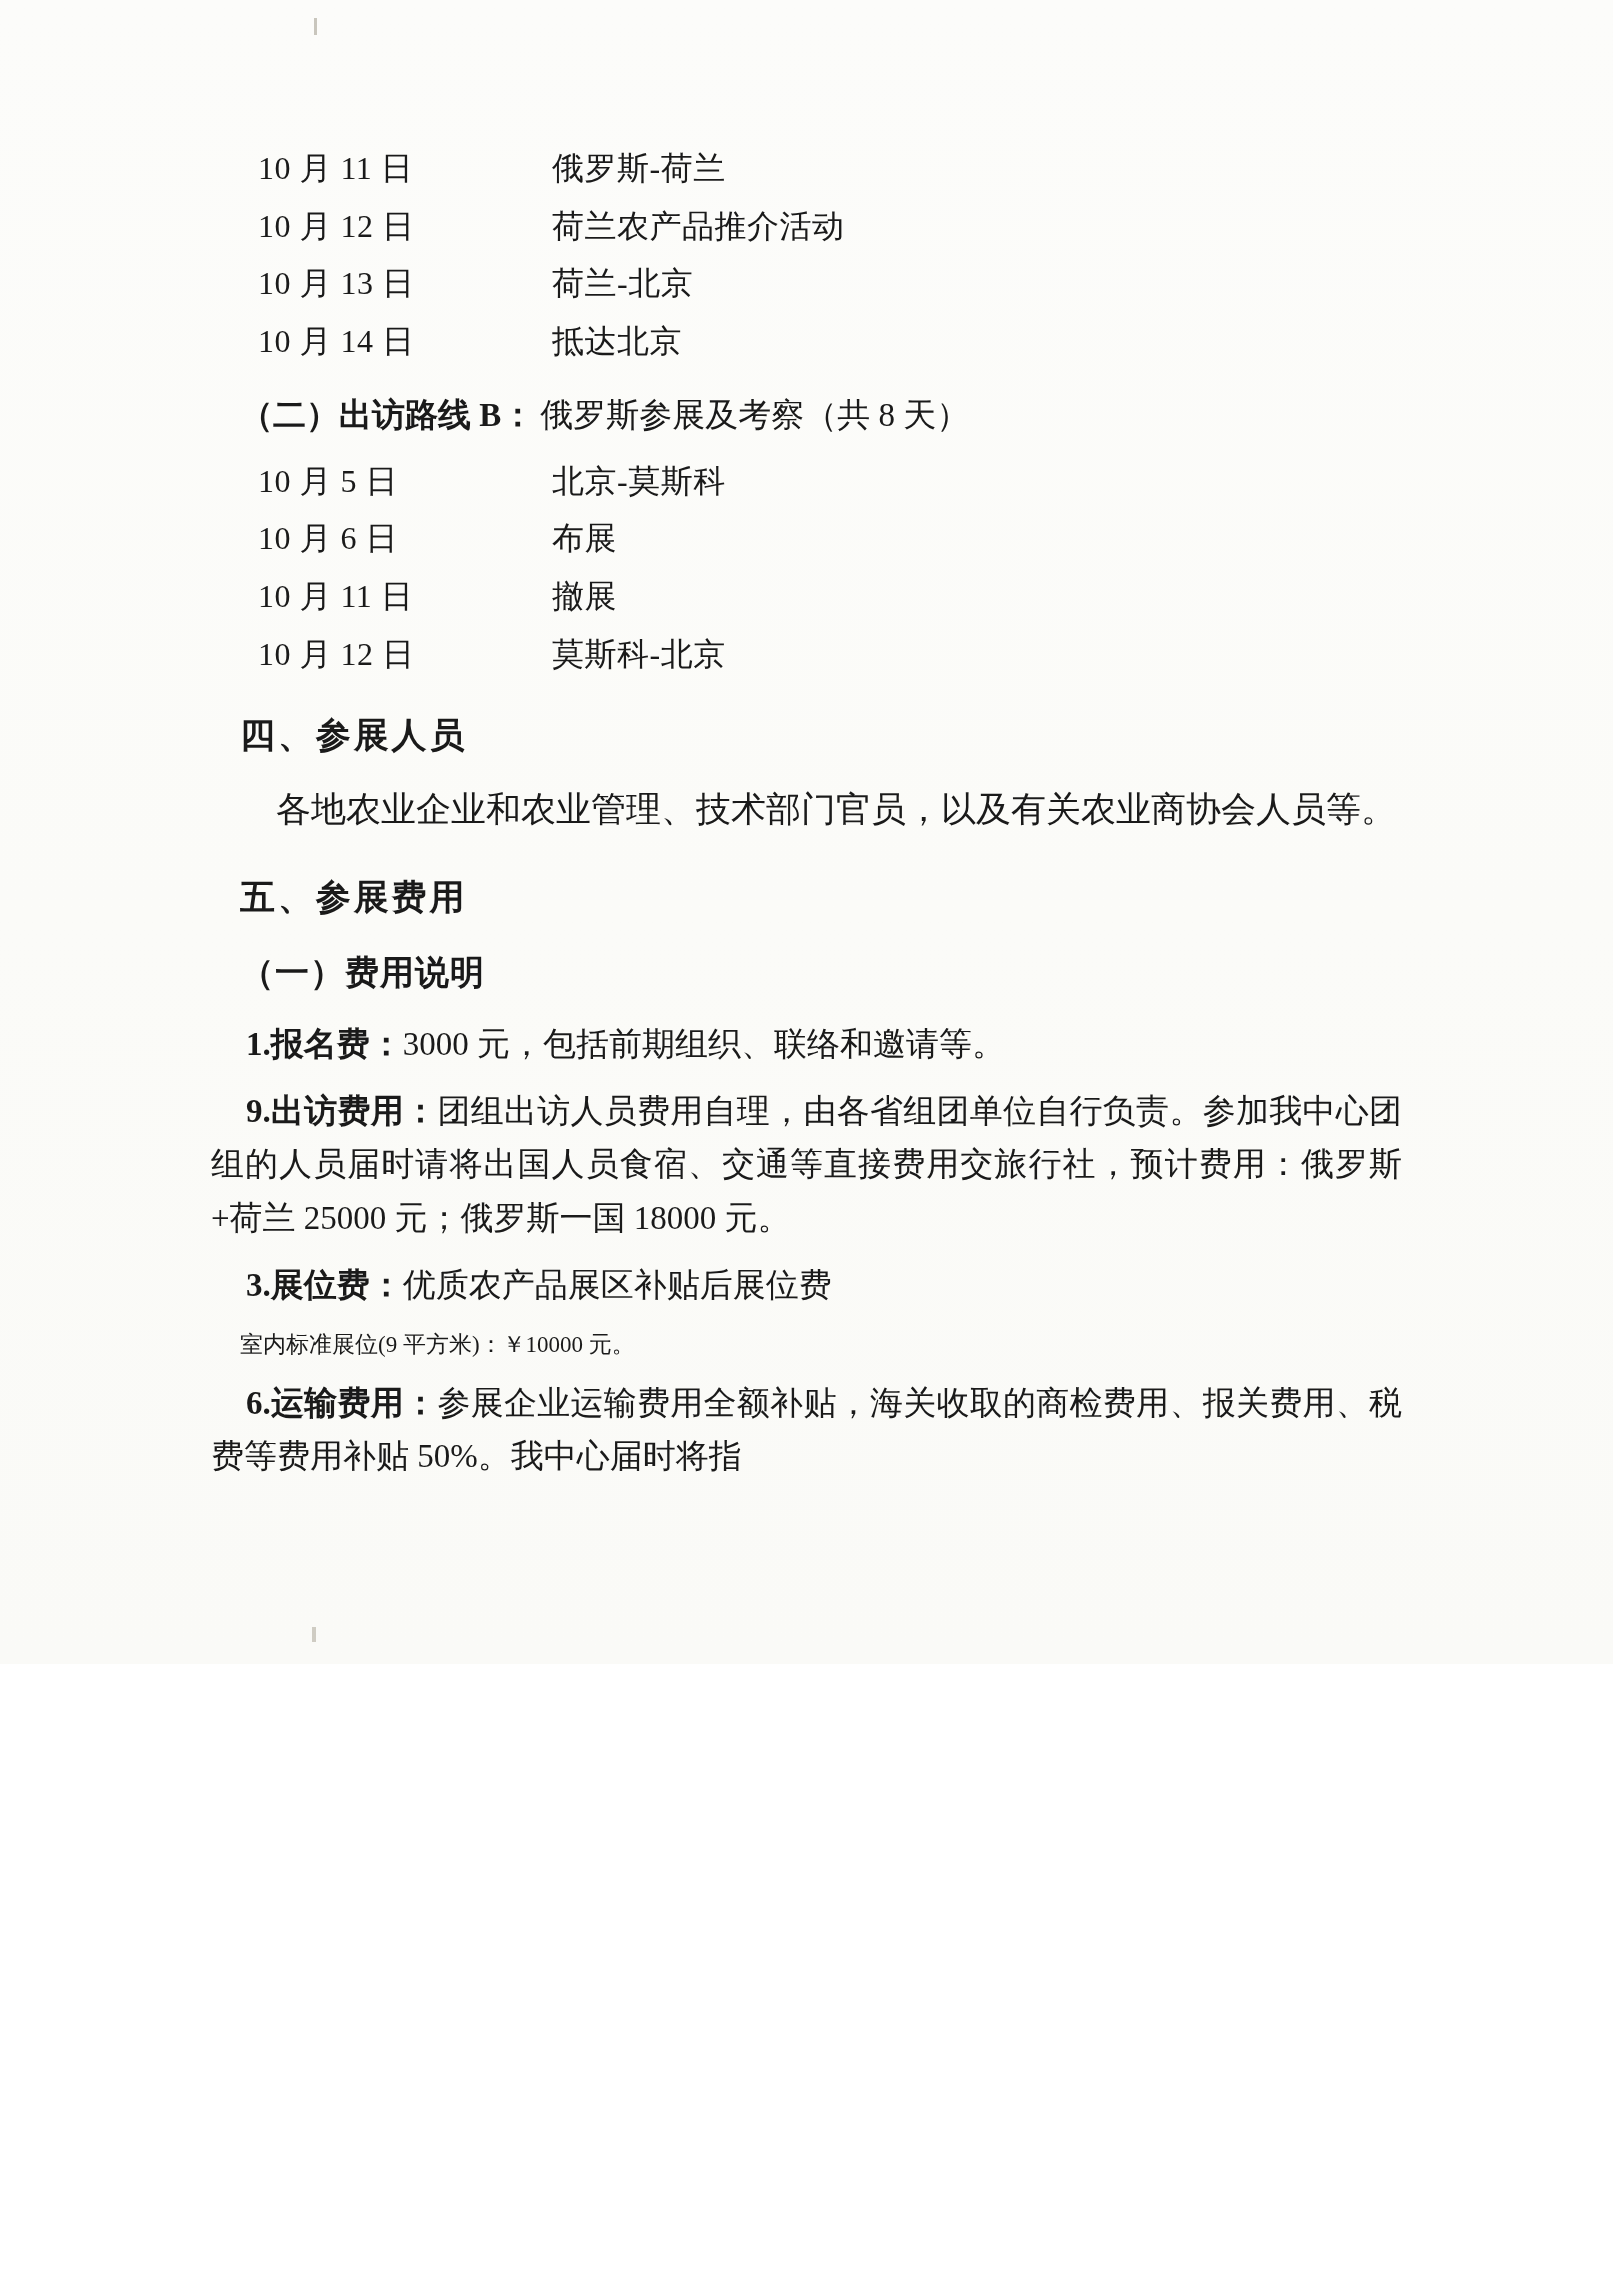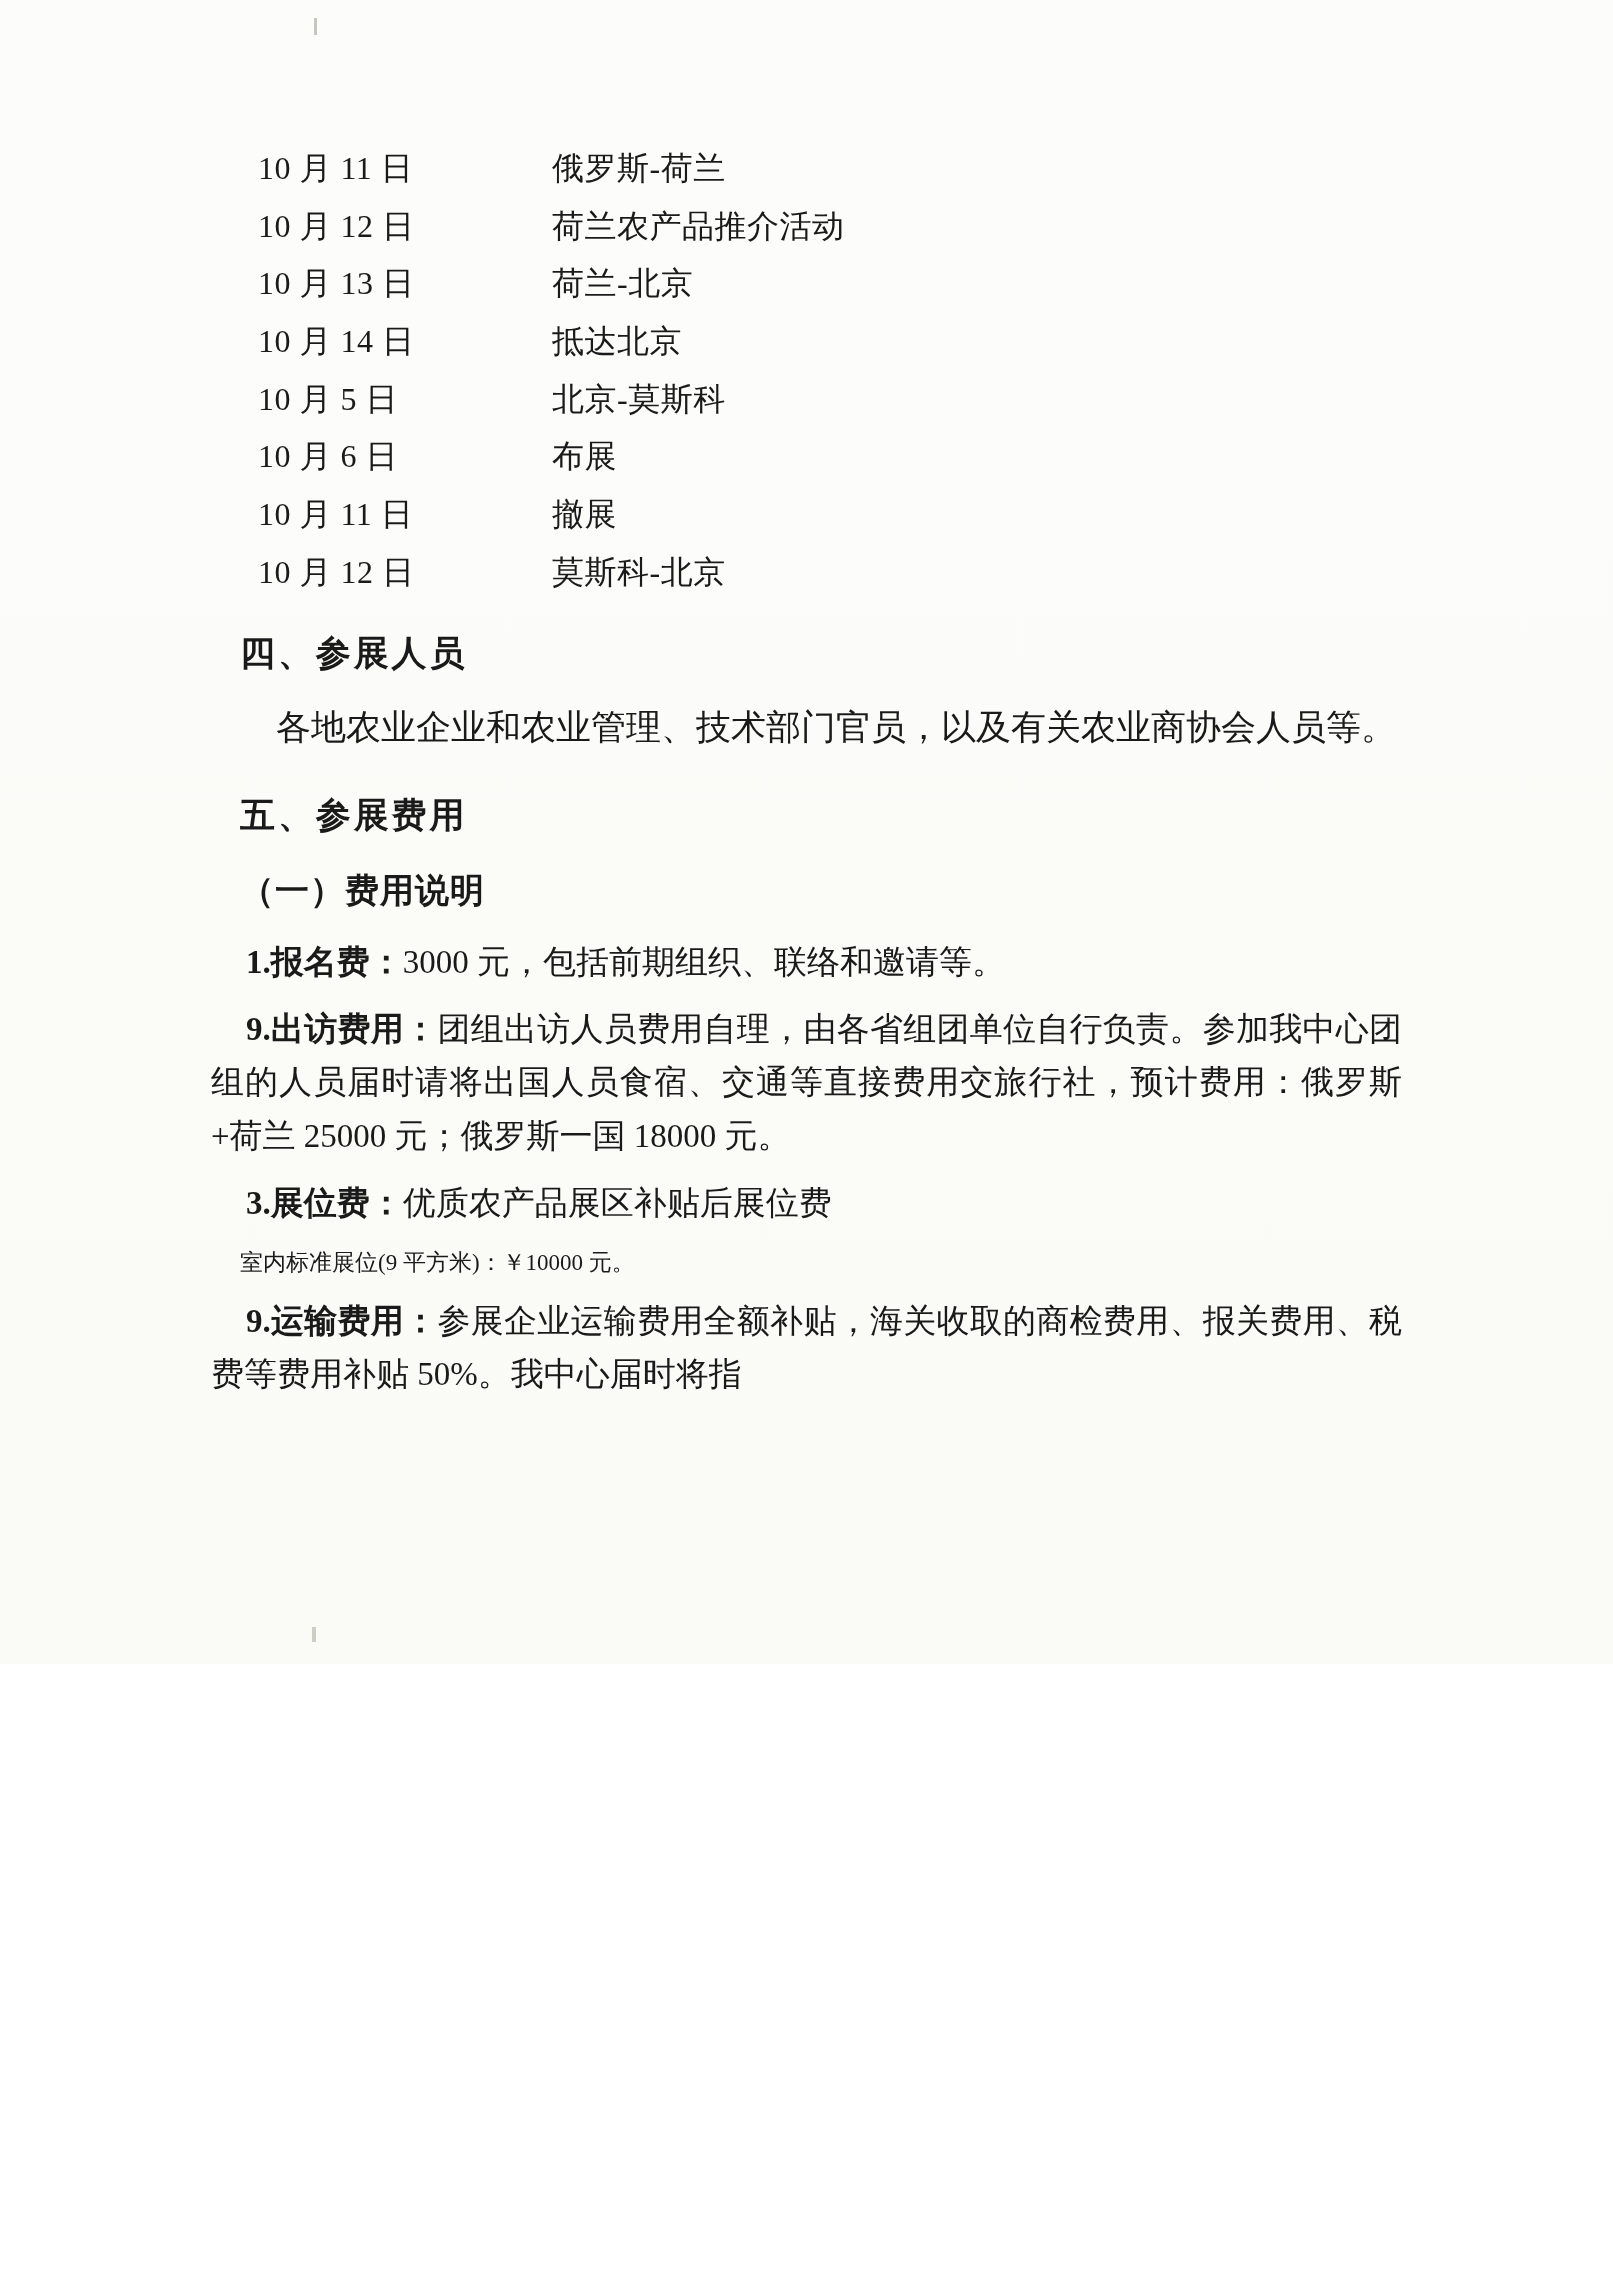--- a/index.html
+++ b/index.html
@@ -143,20 +143,24 @@
       <div class="sched-row indent1">
         <span class="sched-date">10 月 13 日</span>
         <span class="sched-desc">荷兰-北京</span>
       </div>
       <div class="sched-row indent1">
         <span class="sched-date">10 月 14 日</span>
         <span class="sched-desc">抵达北京</span>
       </div>
     </div>
 
+    <div class="route-line">
+      <span class="lead">（二）出访路线 B：</span>
+      <span>俄罗斯参展及考察（共 8 天）</span>
+    </div>
 
     <div>
       <div class="sched-row indent1">
         <span class="sched-date">10 月 5 日</span>
         <span class="sched-desc">北京-莫斯科</span>
       </div>
       <div class="sched-row indent1">
         <span class="sched-date">10 月 6 日</span>
         <span class="sched-desc">布展</span>
       </div>
@@ -183,18 +187,18 @@
     <div class="item">
       <span class="lbl">9.出访费用：</span><span>团组出访人员费用自理，由各省组团单位自行负责。参加我中心团组的人员届时请将出国人员食宿、交通等直接费用交旅行社，预计费用：俄罗斯+荷兰 25000 元；俄罗斯一国 18000 元。</span>
     </div>
 
     <div class="item">
       <span class="lbl">3.展位费：</span><span>优质农产品展区补贴后展位费</span>
     </div>
     <div class="para-noindent">室内标准展位(9 平方米)：￥10000 元。</div>
 
     <div class="item">
-      <span class="lbl">9.运输费用：</span><span>参展企业运输费用全额补贴，海关收取的商检费用、报关费用、税费等费用补贴 50%。我中心届时将指</span>
+      <span class="lbl">6.运输费用：</span><span>参展企业运输费用全额补贴，海关收取的商检费用、报关费用、税费等费用补贴 50%。我中心届时将指</span>
     </div>
 
   </div>
 </div>
 
 
 </body></html>

